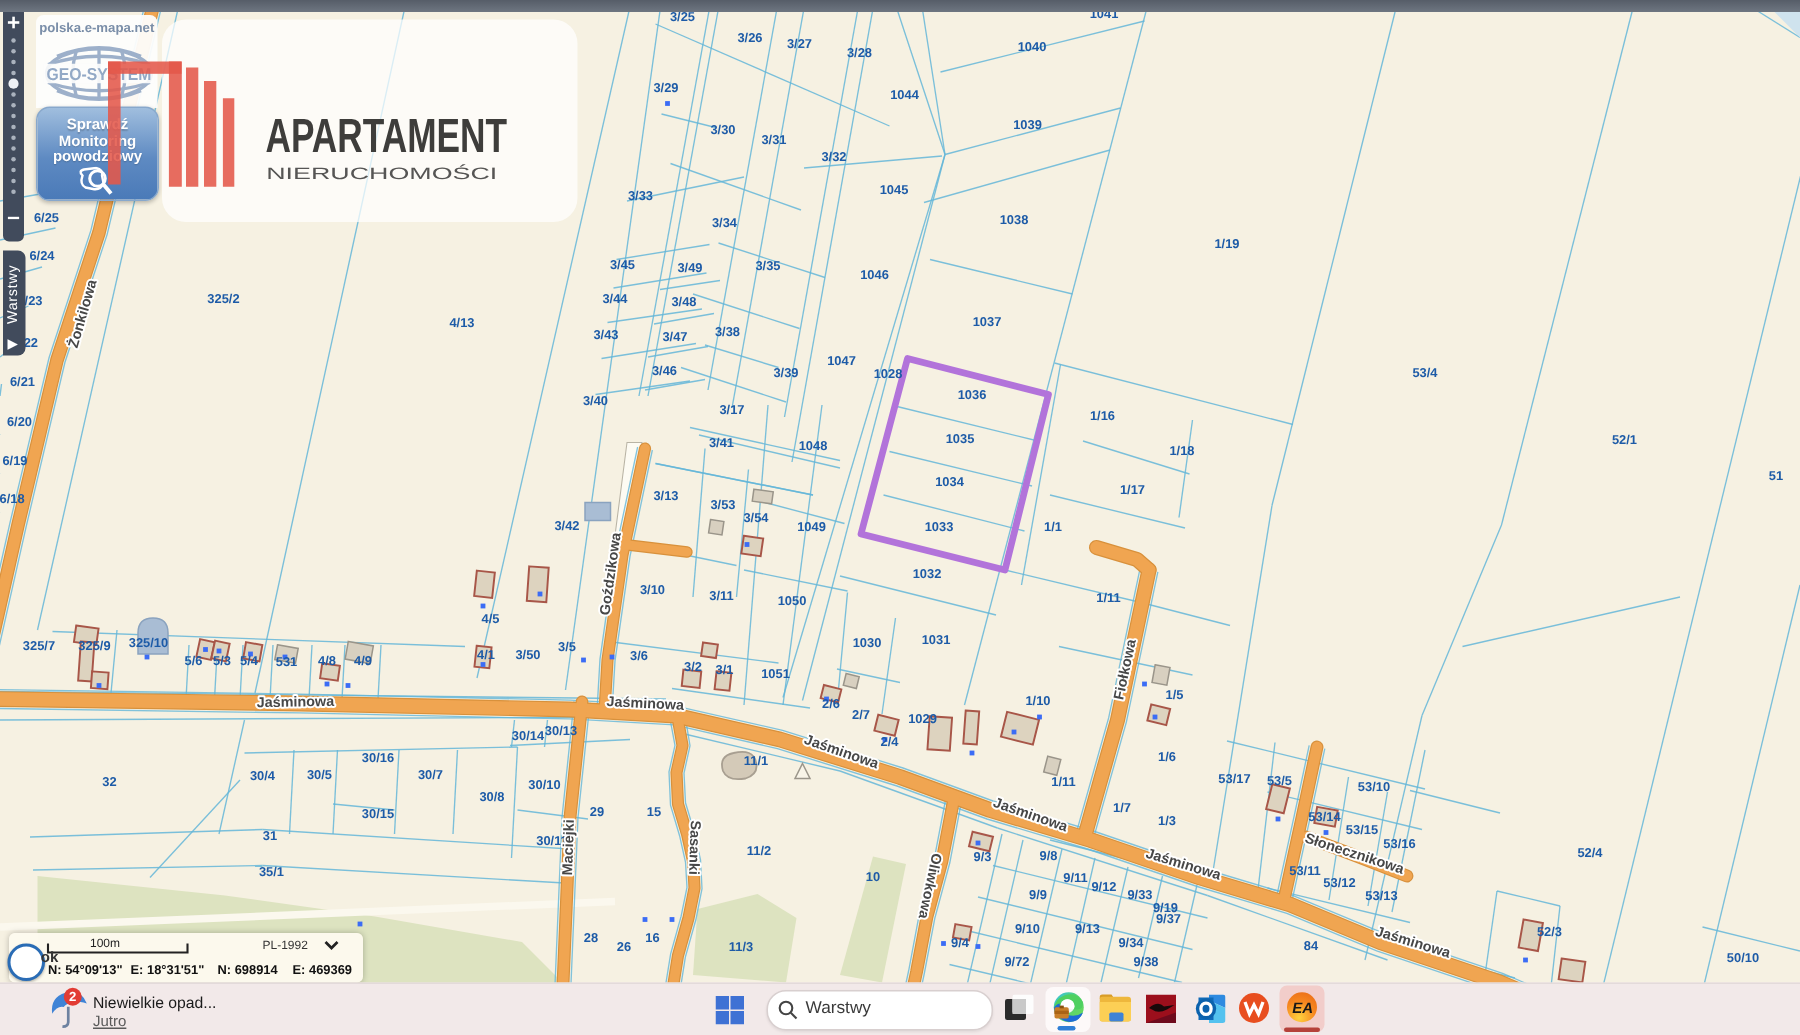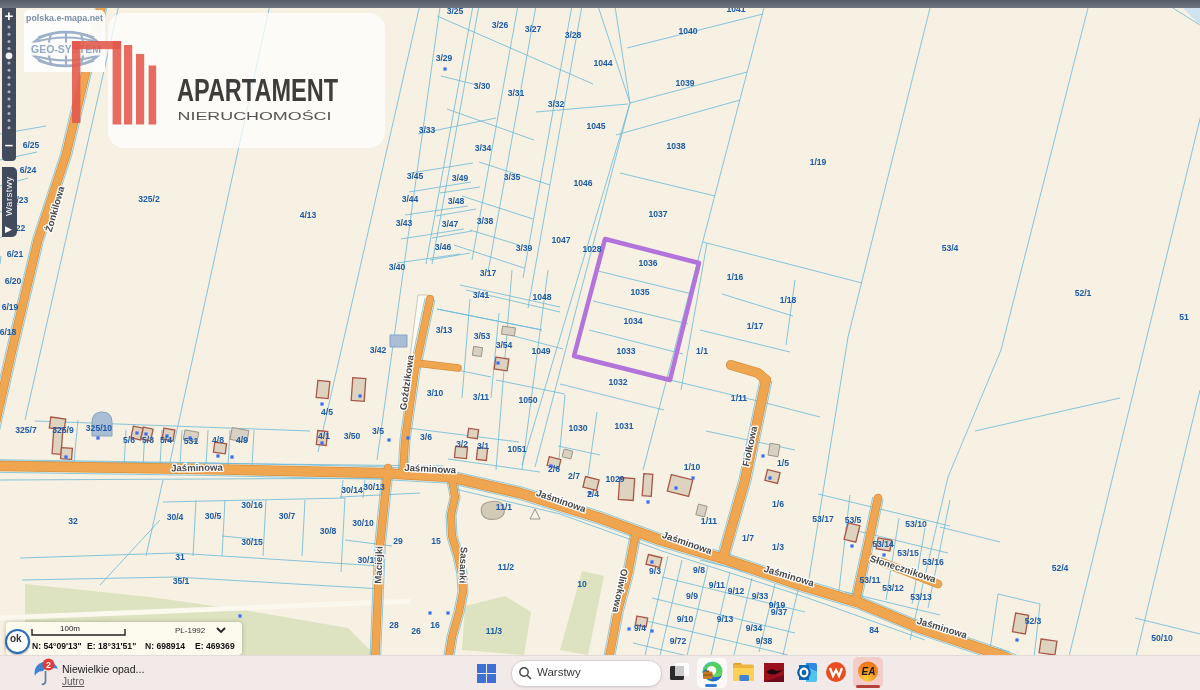--- a/index.html
+++ b/index.html
@@ -469,20 +469,28 @@
 <div class="abs" style="left:24px;top:10px;width:81px;text-align:center;font-size:8.8px;font-weight:bold;color:#7a8ea8;padding-top:3px;">polska.e-mapa.net</div>
 <svg class="abs" style="left:29px;top:29px" width="74" height="40" viewBox="0 0 74 40">
  <g stroke="#9db0ca" stroke-width="2.2" fill="none">
   <ellipse cx="37" cy="20" rx="35" ry="16.5"></ellipse>
   <path d="M9,8.5 Q37,-3 65,8.5 M9,31.5 Q37,43 65,31.5 M3,14 Q37,3 71,14 M3,26 Q37,37 71,26"></path>
   <path d="M22,4.5 Q17,20 22,35.5 M52,4.5 Q57,20 52,35.5 M37,3.5 L37,36.5"></path>
  </g>
  <rect x="0" y="13.5" width="74" height="13" fill="rgba(253,253,252,0.9)"></rect>
  <text x="37" y="24" font-family="Liberation Sans,sans-serif" font-size="11.5" font-weight="bold" fill="#93a9c6" text-anchor="middle" textLength="70" lengthAdjust="spacingAndGlyphs">GEO-SYSTEM</text>
 </svg>
+<div class="abs" style="left:24px;top:71px;width:80px;height:61px;border-radius:9px;background:linear-gradient(#a0bede,#5e8ac2 55%,#4a7ab8);border:1px solid #88a8cc;box-shadow:0 1px 3px rgba(0,0,0,0.25);">
+ <div style="color:#fff;font-weight:bold;font-size:10px;text-align:center;line-height:10.5px;padding-top:7px;text-shadow:0 1px 1px rgba(0,0,0,0.2);">Sprawdź<br>Monitoring<br>powodziowy</div>
+ <svg width="80" height="26" viewBox="0 0 80 26" style="display:block">
+  <path d="M30,6 Q27,3 31,2 L39,1 Q44,2 43,6 L44,11 Q42,16 37,15 L32,14 Q28,12 30,6 Z" fill="none" stroke="#fff" stroke-width="1.6"></path>
+  <circle cx="40" cy="8" r="5.2" fill="none" stroke="#fff" stroke-width="2"></circle>
+  <line x1="44" y1="12" x2="49" y2="18" stroke="#fff" stroke-width="2.6"></line>
+ </svg>
+</div>
 
 <div class="abs" style="left:108px;top:13px;width:277px;height:135px;background:rgba(255,255,255,0.72);border-radius:16px;"></div>
 <svg class="abs" style="left:60px;top:30px" width="340" height="110" viewBox="0 0 340 110">
  <g fill="#e4584a" fill-opacity="0.88">
   <rect x="12" y="11" width="8.4" height="82"></rect>
   <rect x="12" y="11" width="49" height="8.2"></rect>
   <rect x="52.6" y="11" width="8.6" height="83.5"></rect>
   <rect x="64" y="15" width="8.2" height="79.5"></rect>
   <rect x="76" y="24" width="8.2" height="70.5"></rect>
   <rect x="88.6" y="35.5" width="7.6" height="59"></rect>
@@ -500,21 +508,21 @@
  <text x="169" y="10.5" font-family="Liberation Sans,sans-serif" font-size="8" fill="#333">PL-1992</text>
  <path d="M211,6 L215,10 L219,6" stroke="#222" stroke-width="1.8" fill="none"></path>
  <g font-family="Liberation Sans,sans-serif" font-size="8.6" font-weight="bold" fill="#111">
   <text x="26" y="27">N: 54°09'13"</text>
   <text x="81" y="27">E: 18°31'51"</text>
   <text x="139" y="27">N: 698914</text>
   <text x="189" y="27">E: 469369</text>
  </g>
 </svg>
 <div class="abs" style="left:5px;top:629px;width:21px;height:21px;border-radius:50%;background:#fff;border:2.6px solid #2a6cb5;box-shadow:0 1px 2px rgba(0,0,0,0.3);"></div>
-<div class="abs" style="left:10px;top:633px;width:26px;font-size:10px;font-weight:bold;color:#333;">ok</div>
+<div class="abs" style="left:20px;top:633px;width:26px;text-align:center;font-size:10px;font-weight:bold;color:#333;">ok</div>
 
 <div class="abs" style="left:0;top:655px;width:1200px;height:35px;background:#f2e9e9;border-top:1px solid #e3dada;"></div>
 <svg class="abs" style="left:32px;top:656px" width="30" height="32" viewBox="0 0 30 32">
  <g transform="rotate(-14 14 15)">
   <path d="M2,17 Q3,6 14,5.5 Q25,6 26,16 Q21.5,12.5 17.5,14.5 Q14,11.5 10.5,14.5 Q6.5,12.5 2,17 Z" fill="#3f83d6"></path>
   <path d="M13.5,15 L11,25 Q10,28 6.5,27" stroke="#6e82a0" stroke-width="1.8" fill="none"></path>
  </g>
  <circle cx="16.5" cy="8.5" r="6" fill="#e23c34"></circle>
  <text x="16.5" y="11.6" font-size="8.8" font-weight="bold" fill="#fff" text-anchor="middle" font-family="Liberation Sans,sans-serif">2</text>
 </svg>

